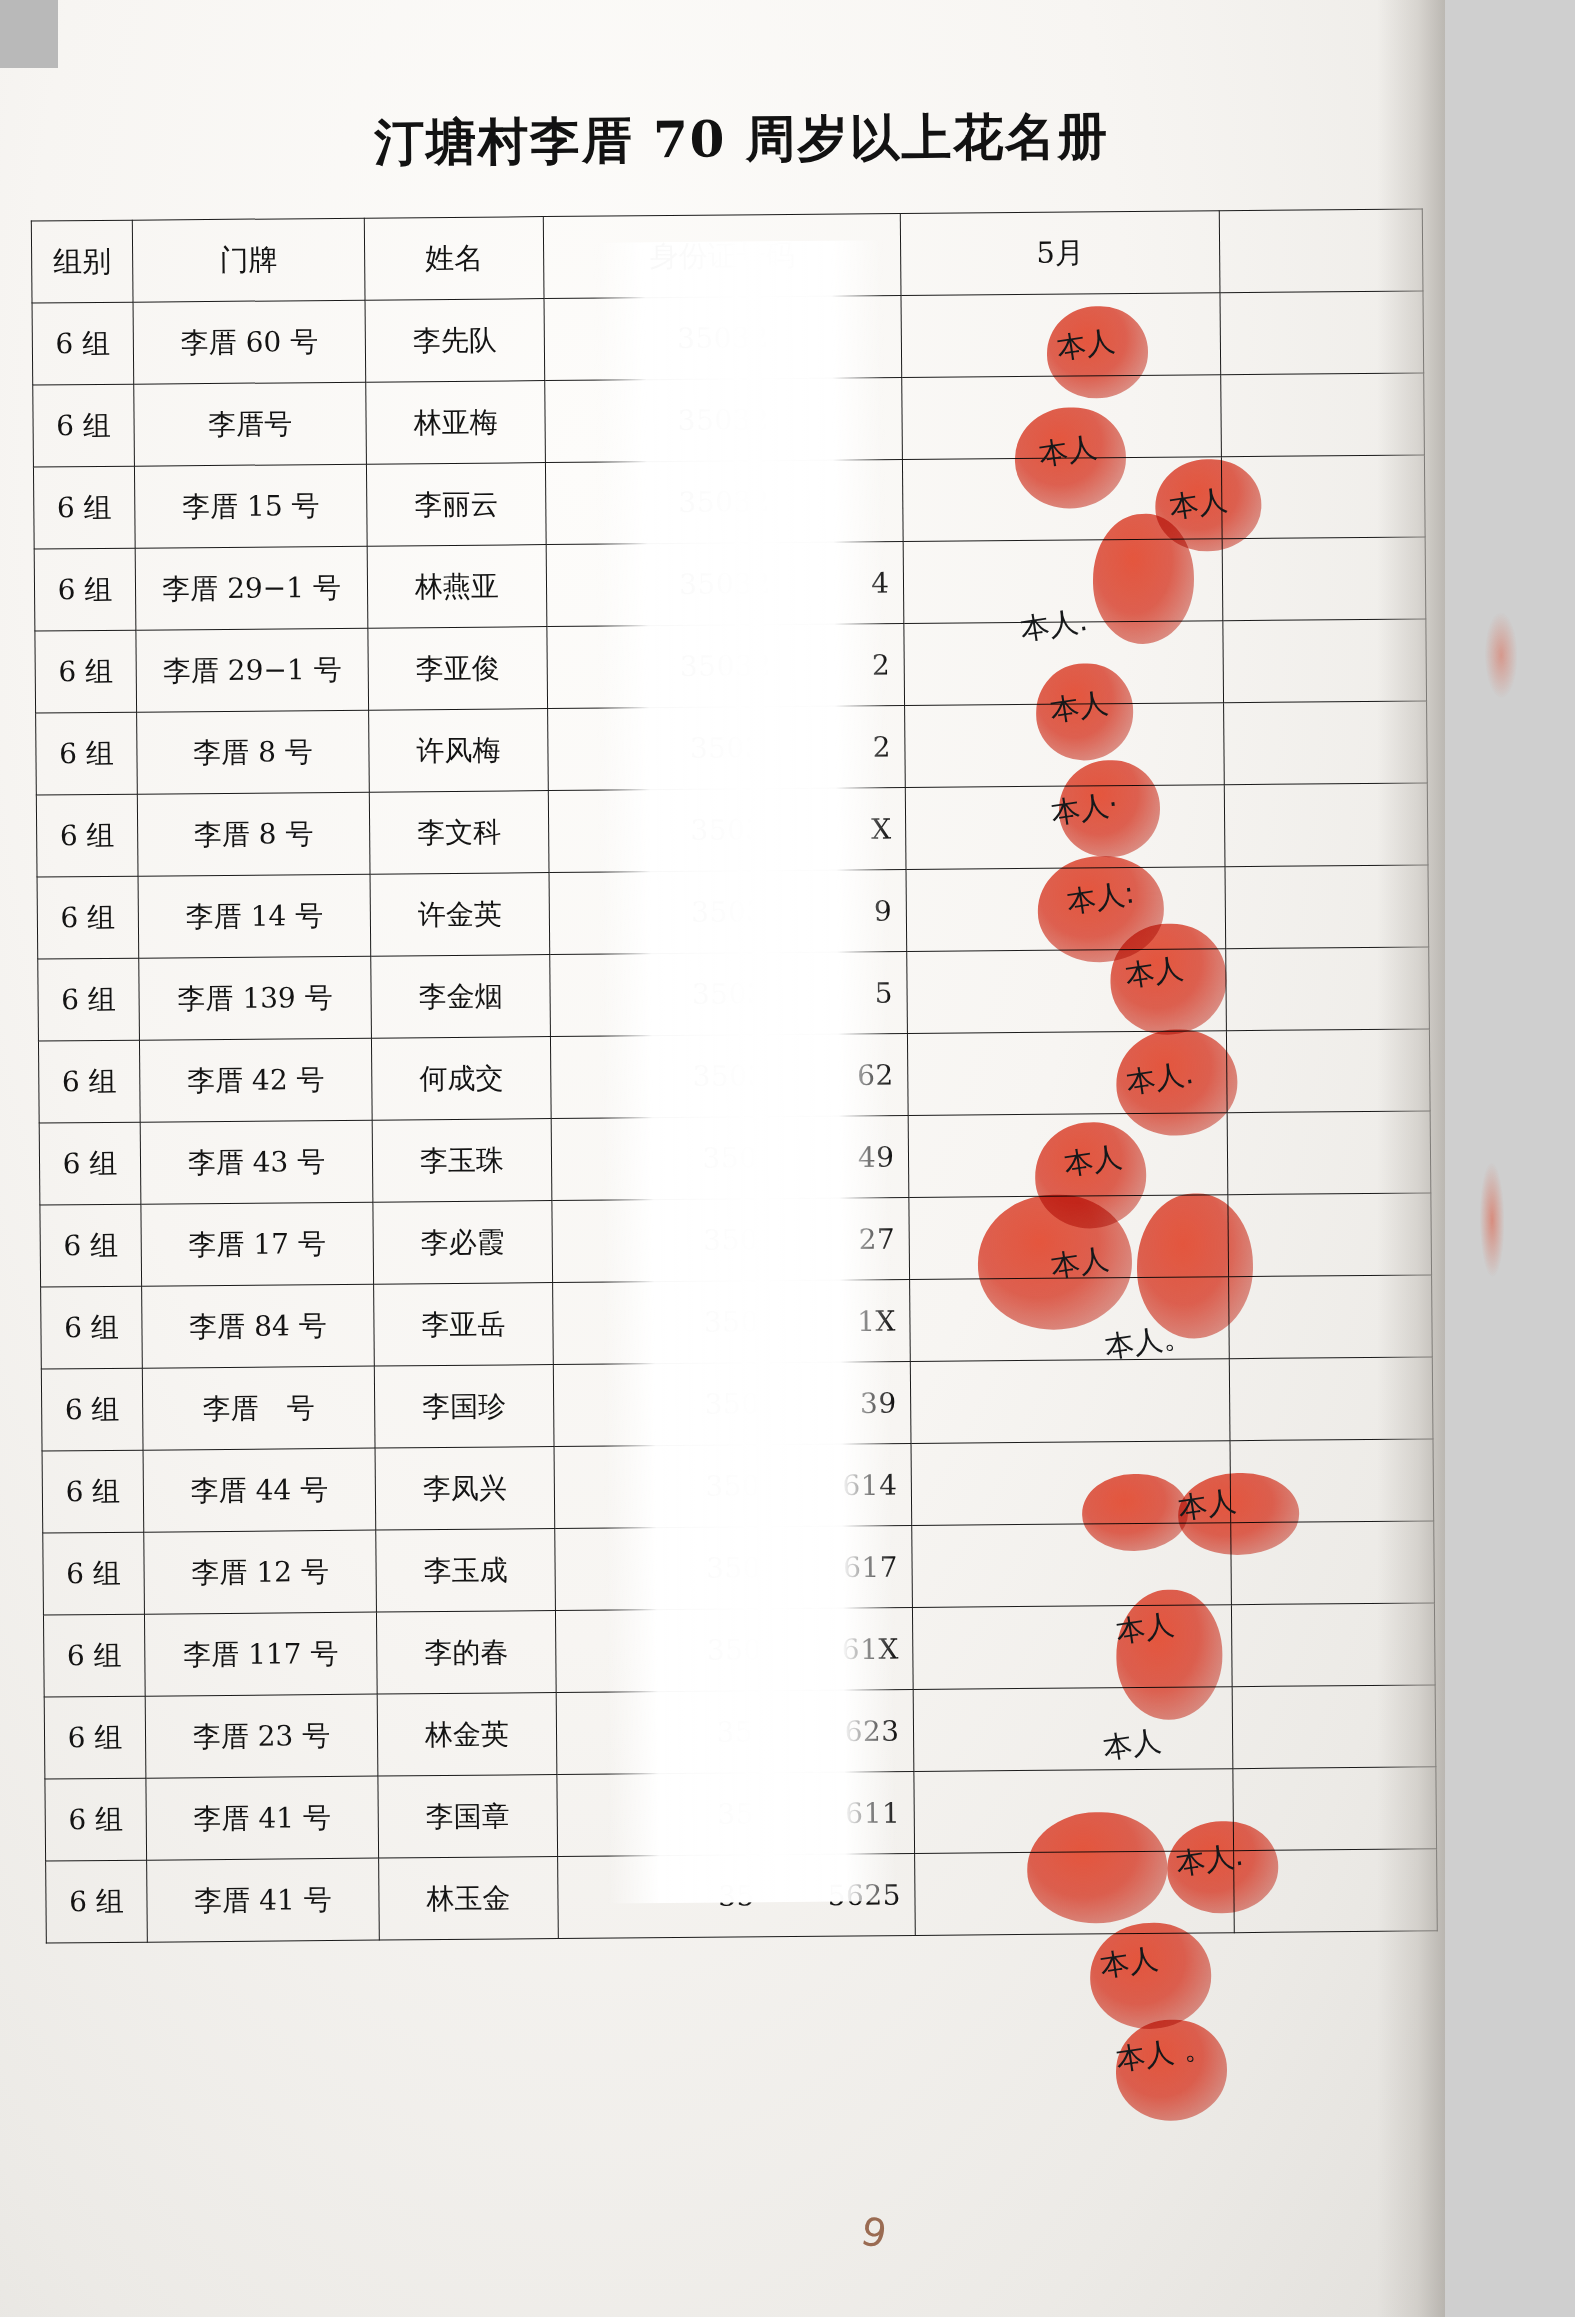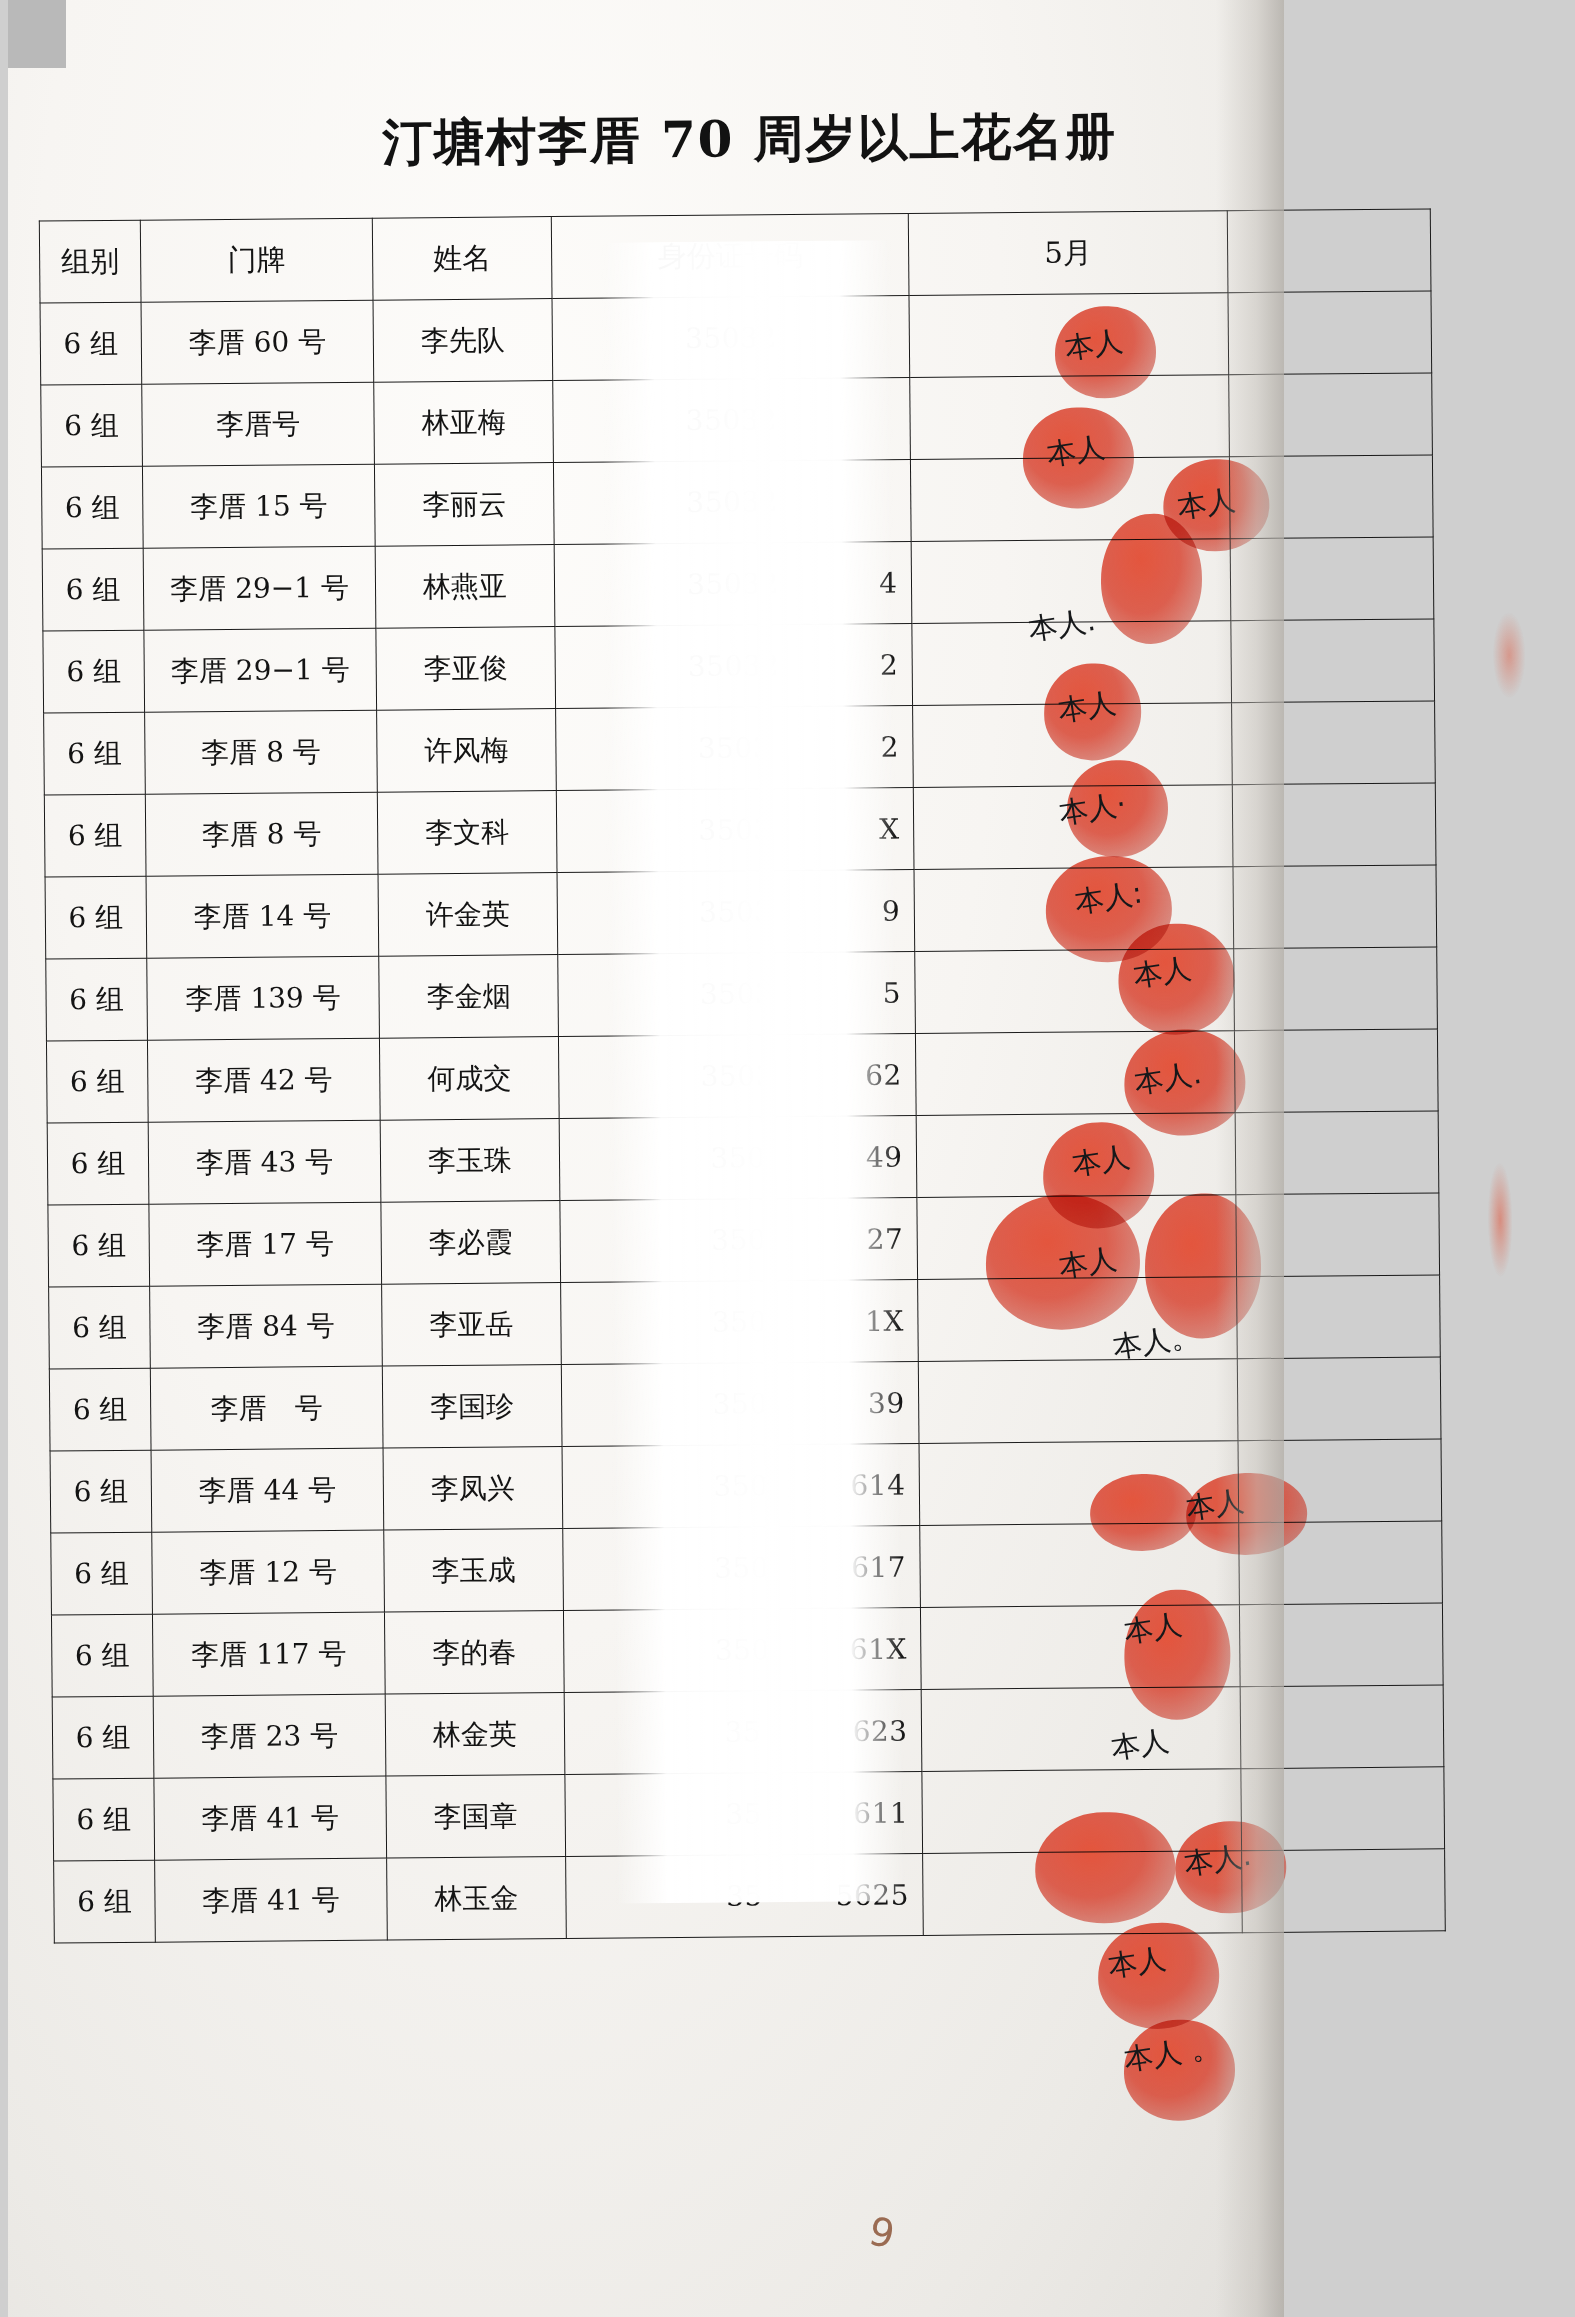--- a/index.html
+++ b/index.html
@@ -6,22 +6,22 @@
   body{
     width:1576px;height:2317px;
     background:#cfcfcf;
     font-family:"DejaVu Serif","Liberation Serif",serif;
     overflow:hidden;
     position:relative;
   }
   
   #paper{
     position:absolute;
-    left:8px;top:0;
-    width:1276px;height:2317px;
+    left:0;top:0;
+    width:1445px;height:2317px;
     background:
       radial-gradient(ellipse at 40% 20%, #fdfcfa 0%, #f7f5f2 45%, #eceae6 80%, #e2e0dc 100%);
   }
   #paper:before{
     
     content:"";
     position:absolute;left:0;top:0;width:58px;height:68px;
     background:#b9b9b9;
   }
   #paper:after{

